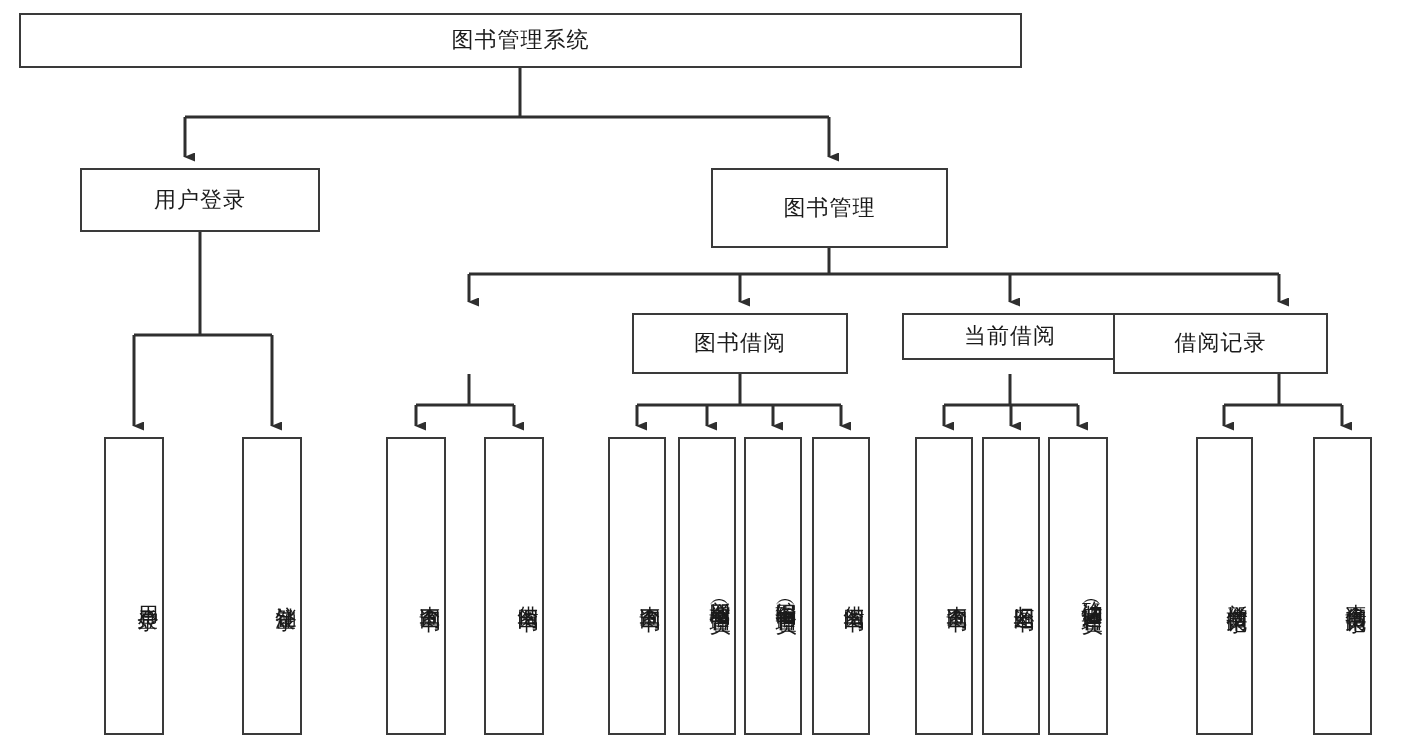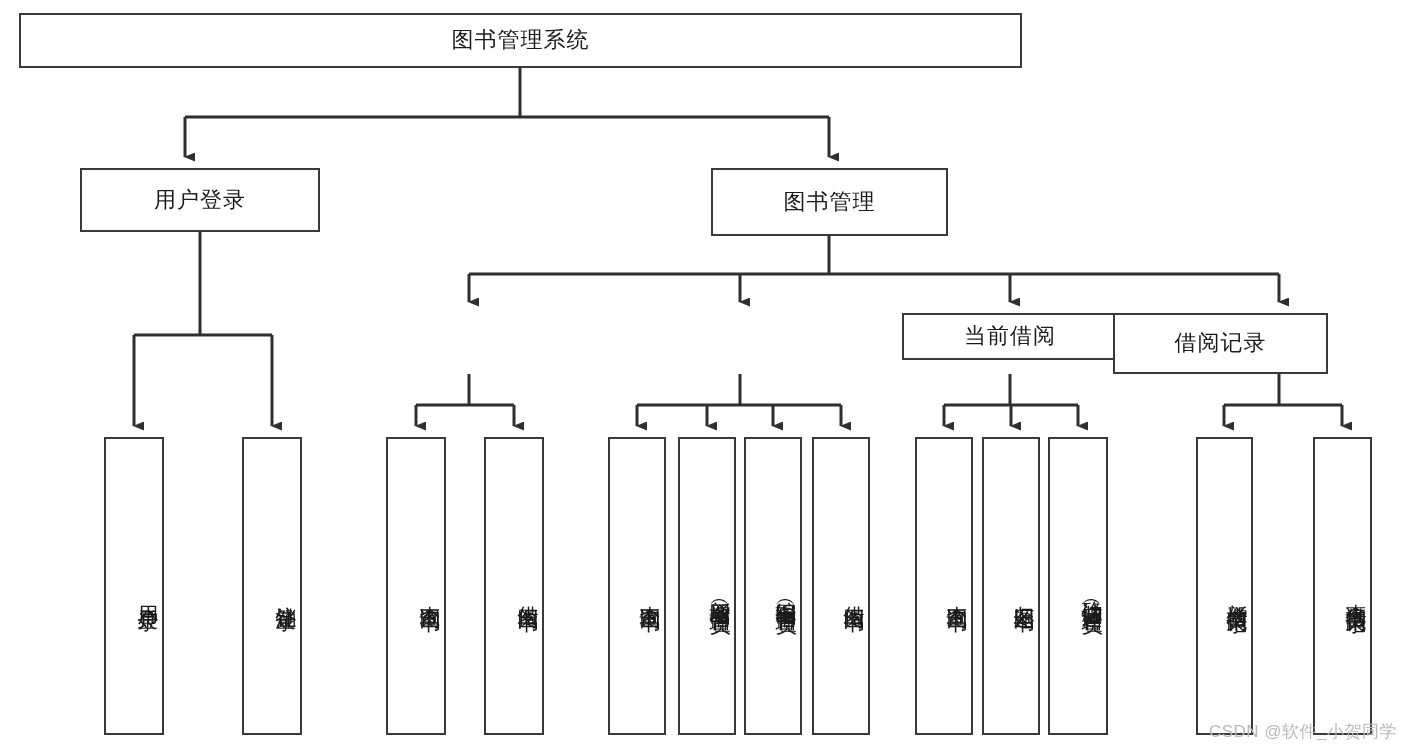--- a/index.html
+++ b/index.html
@@ -117,38 +117,41 @@
       </g>
   </svg>
 
   <div class="node horiz" style="left: 19px; top: 13px; width: 1003px; height: 55px;">
     <span class="label">图书管理系统</span>
   </div>
 
   <div class="node horiz" style="left: 80px; top: 168px; width: 240px; height: 64px;">
     <span class="label">用户登录</span>
   </div>
-  <div class="node horiz" style="left: 711px; top: 168px; width: 237px; height: 68px;">
+  <div class="node horiz" style="left: 711px; top: 168px; width: 237px; height: 80px;">
     <span class="label">图书管理</span>
   </div>
 
   <div class="node vert" style="left: 104px; top: 437px; width: 60px; height: 298px;">
     <span class="label">用户登录</span>
   </div>
   <div class="node vert" style="left: 242px; top: 437px; width: 60px; height: 298px;">
     <span class="label">注销登录</span>
   </div>
 
   <div class="node vert" style="left: 386px; top: 437px; width: 60px; height: 298px;">
     <span class="label">查询图书</span>
   </div>
   <div class="node vert" style="left: 484px; top: 437px; width: 60px; height: 298px;">
     <span class="label">借阅图书</span>
   </div>
 
+  <div class="node horiz" style="left: 632px; top: 313px; width: 216px; height: 61px;">
+    <span class="label">图书借阅</span>
+  </div>
   <div class="node vert" style="left: 608px; top: 437px; width: 58px; height: 298px;">
     <span class="label">查询图书</span>
   </div>
   <div class="node vert" style="left: 678px; top: 437px; width: 58px; height: 298px;">
     <span class="label">新增图书（管理员）</span>
   </div>
   <div class="node vert" style="left: 744px; top: 437px; width: 58px; height: 298px;">
     <span class="label">编辑图书（管理员）</span>
   </div>
   <div class="node vert" style="left: 812px; top: 437px; width: 58px; height: 298px;">
@@ -171,15 +174,14 @@
   <div class="node horiz" style="left: 1113px; top: 313px; width: 215px; height: 61px;">
     <span class="label">借阅记录</span>
   </div>
   <div class="node vert" style="left: 1196px; top: 437px; width: 57px; height: 298px;">
     <span class="label">新增借阅记录</span>
   </div>
   <div class="node vert" style="left: 1313px; top: 437px; width: 59px; height: 298px;">
     <span class="label">查询借阅记录</span>
   </div>
 
-  <div class="watermark">CSDN @软件_小贺同学</div>
 
 </div>
 
 </body></html>

